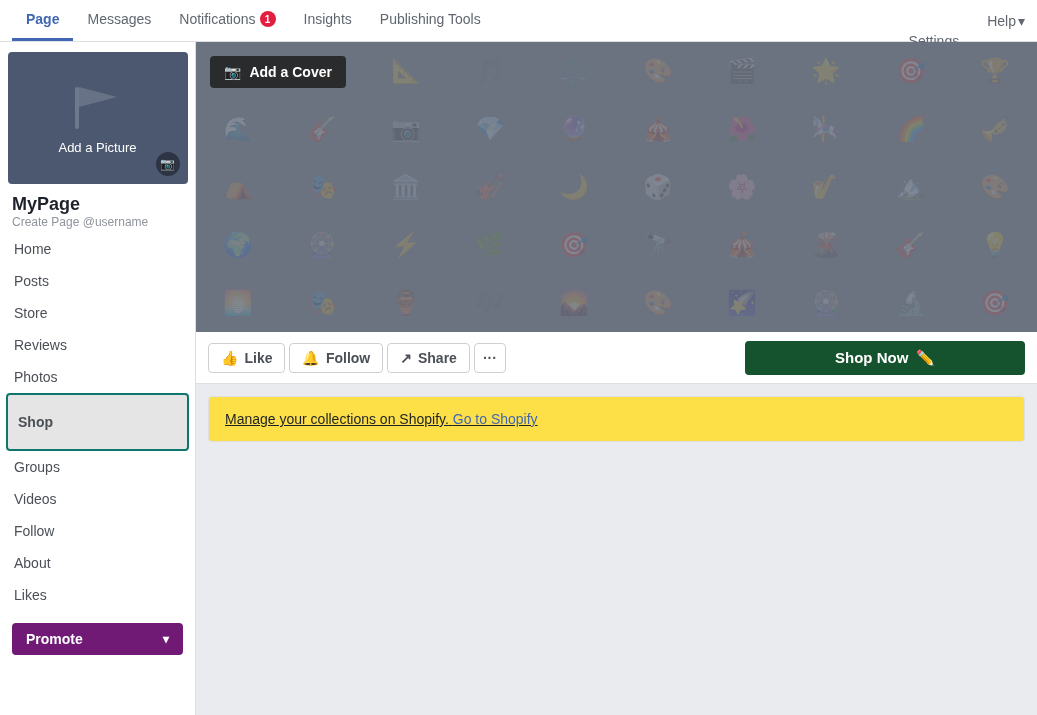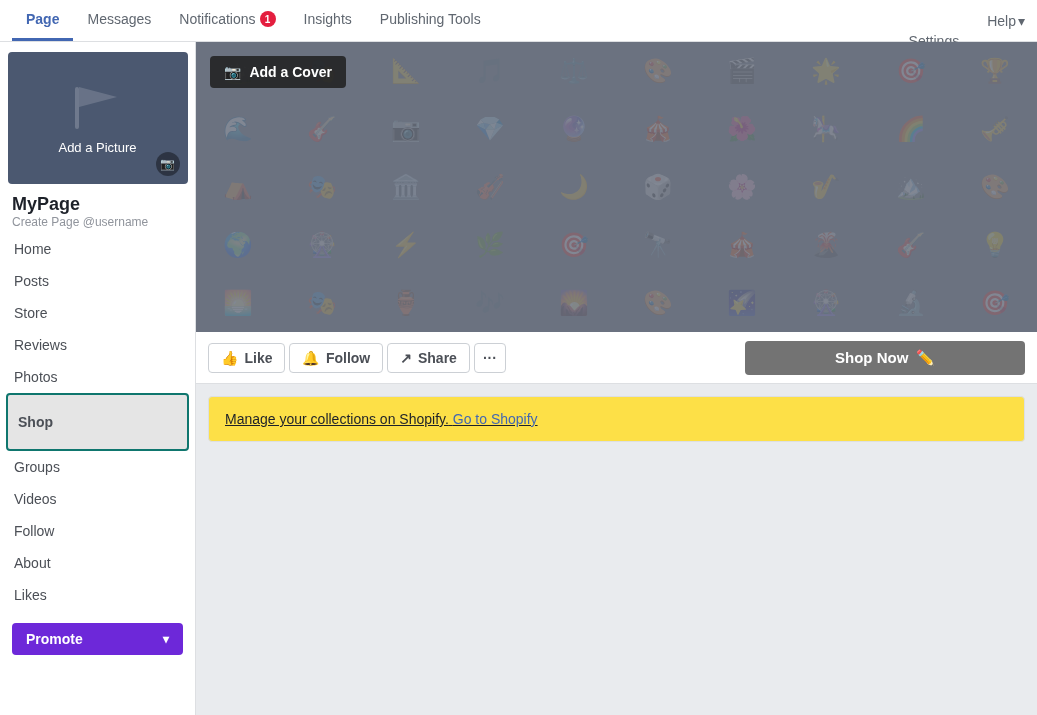--- a/index.html
+++ b/index.html
@@ -166,21 +166,21 @@
       padding: 19px 10px;
     }
 
     
     .promote-btn-container {
       padding: 12px 12px 0;
     }
     .promote-btn {
       display: flex;
       align-items: center;
-      background: #6d28d9;
+      background: #701a75;
       color: #fff;
       border: none;
       border-radius: 4px;
       padding: 8px 14px;
       font-size: 14px;
       font-weight: 600;
       cursor: pointer;
       width: 100%;
       justify-content: space-between;
     }
@@ -260,21 +260,21 @@
       font-size: 14px;
       color: #4b4f56;
       cursor: pointer;
       font-weight: 600;
     }
     .action-btn.more-btn {
       padding: 6px 8px;
     }
     .shop-now-btn {
       margin-left: auto;
-      background: #737373;
+      background: #14532d;
       color: #fff;
       border: none;
       border-radius: 4px;
       padding: 8px 20px;
       font-size: 15px;
       font-weight: 600;
       cursor: pointer;
       display: flex;
       align-items: center;
       gap: 8px;

